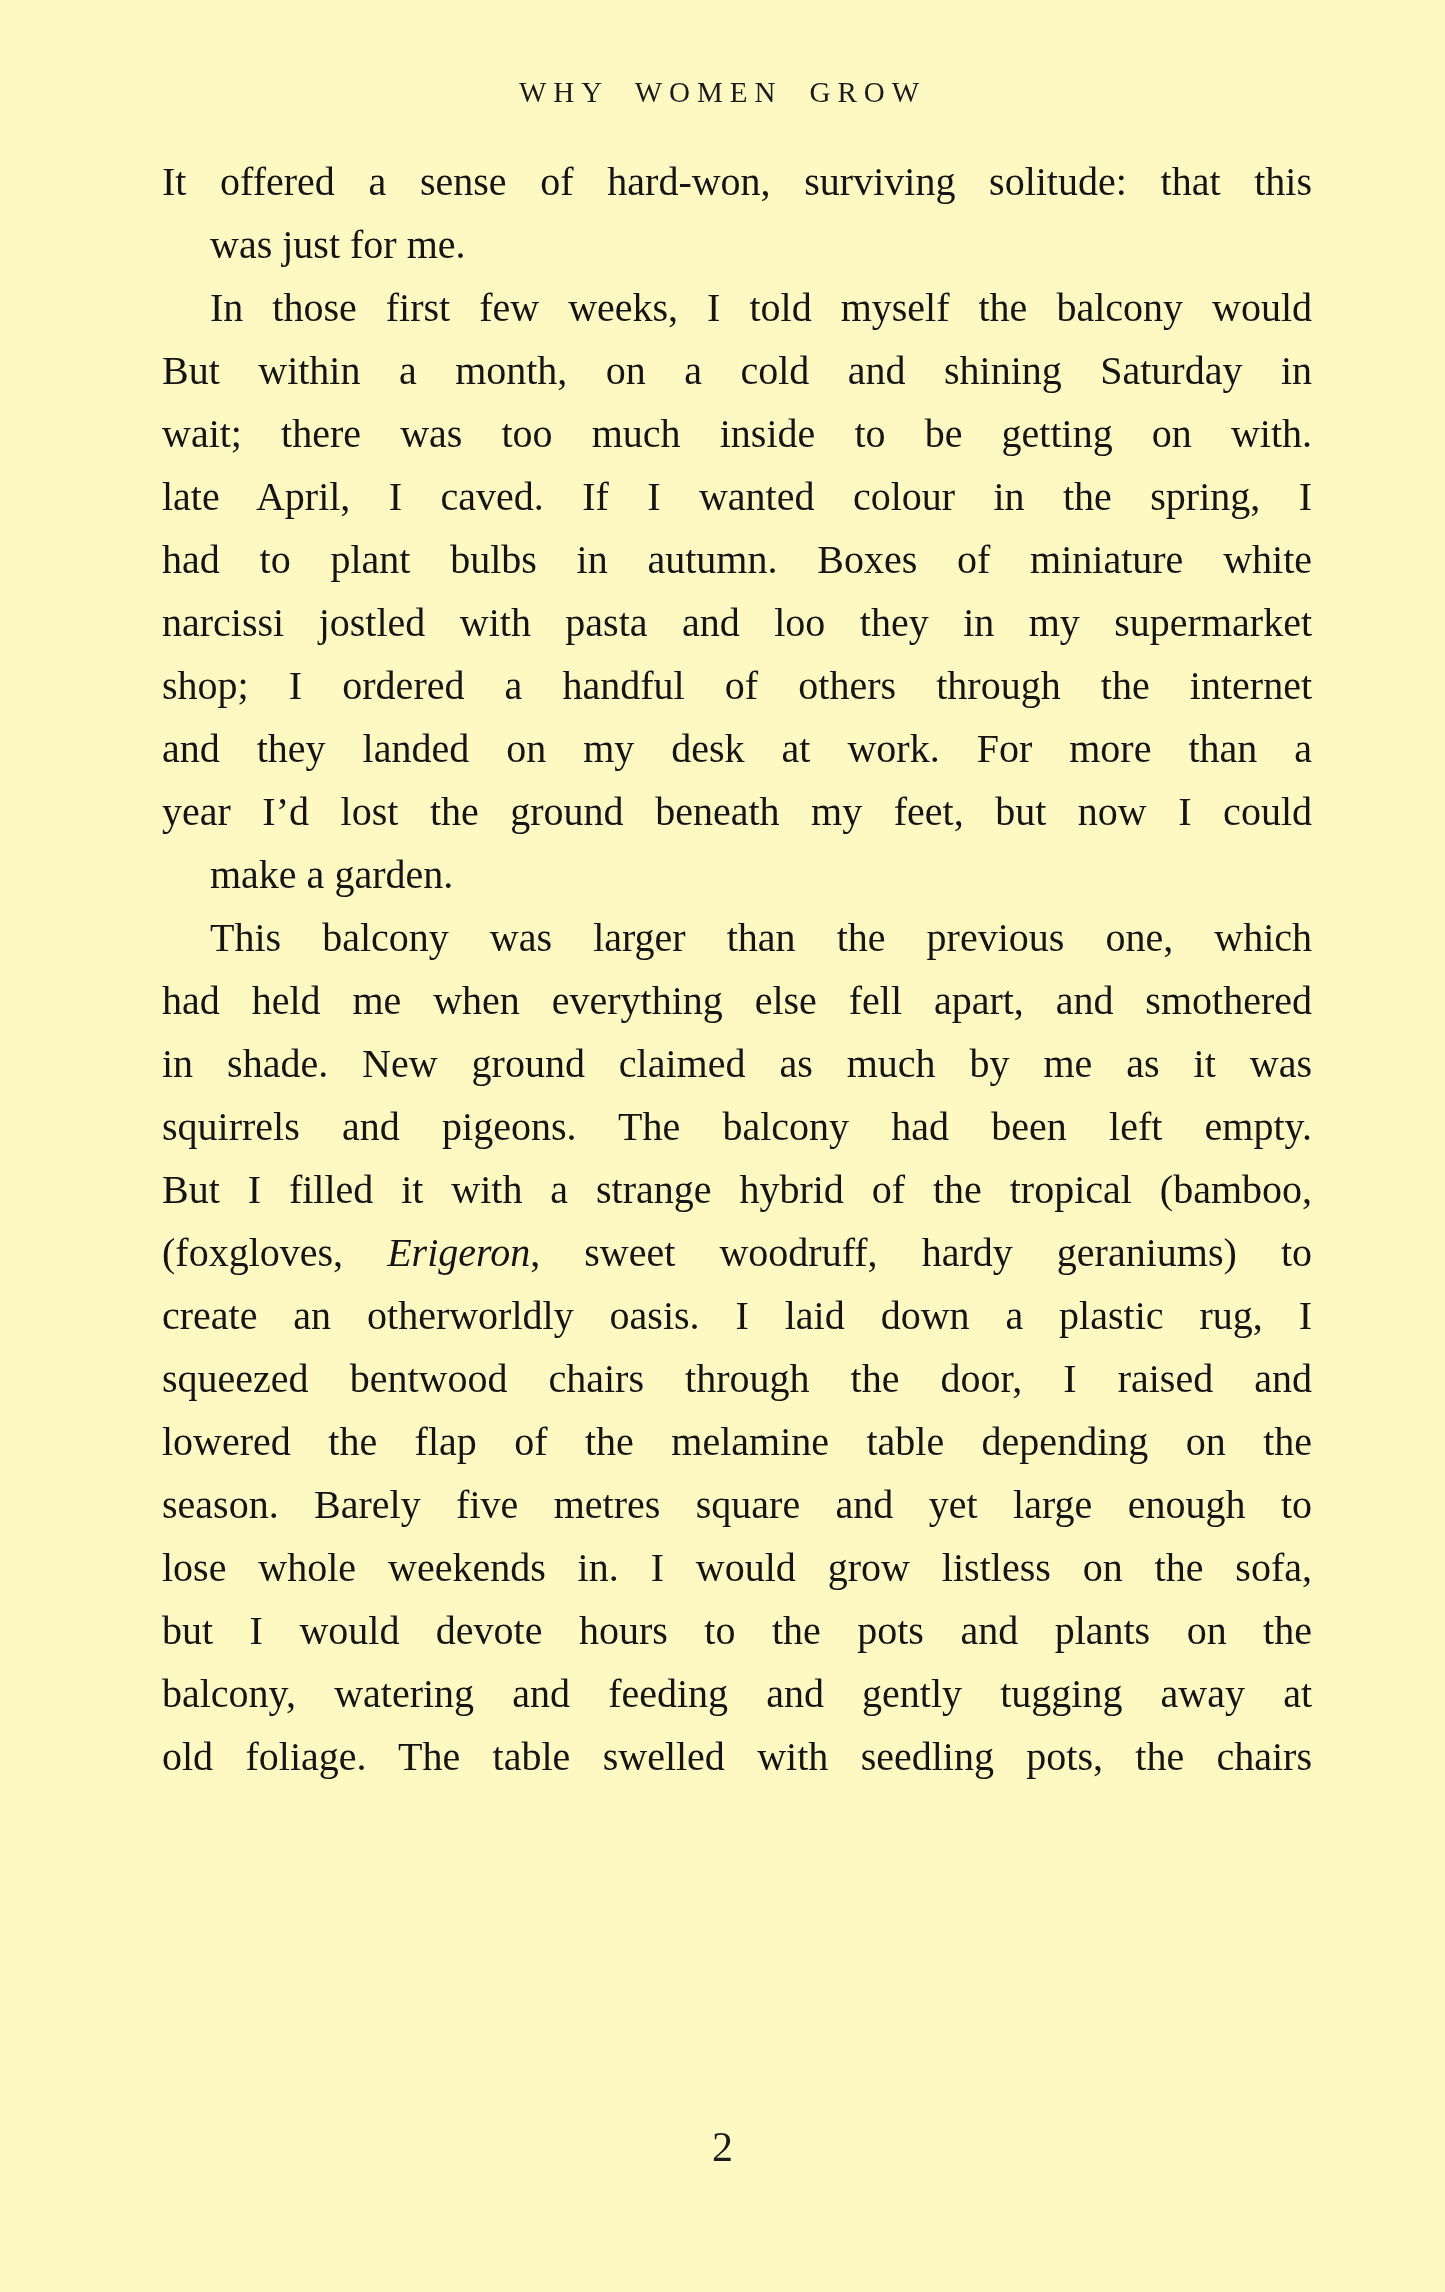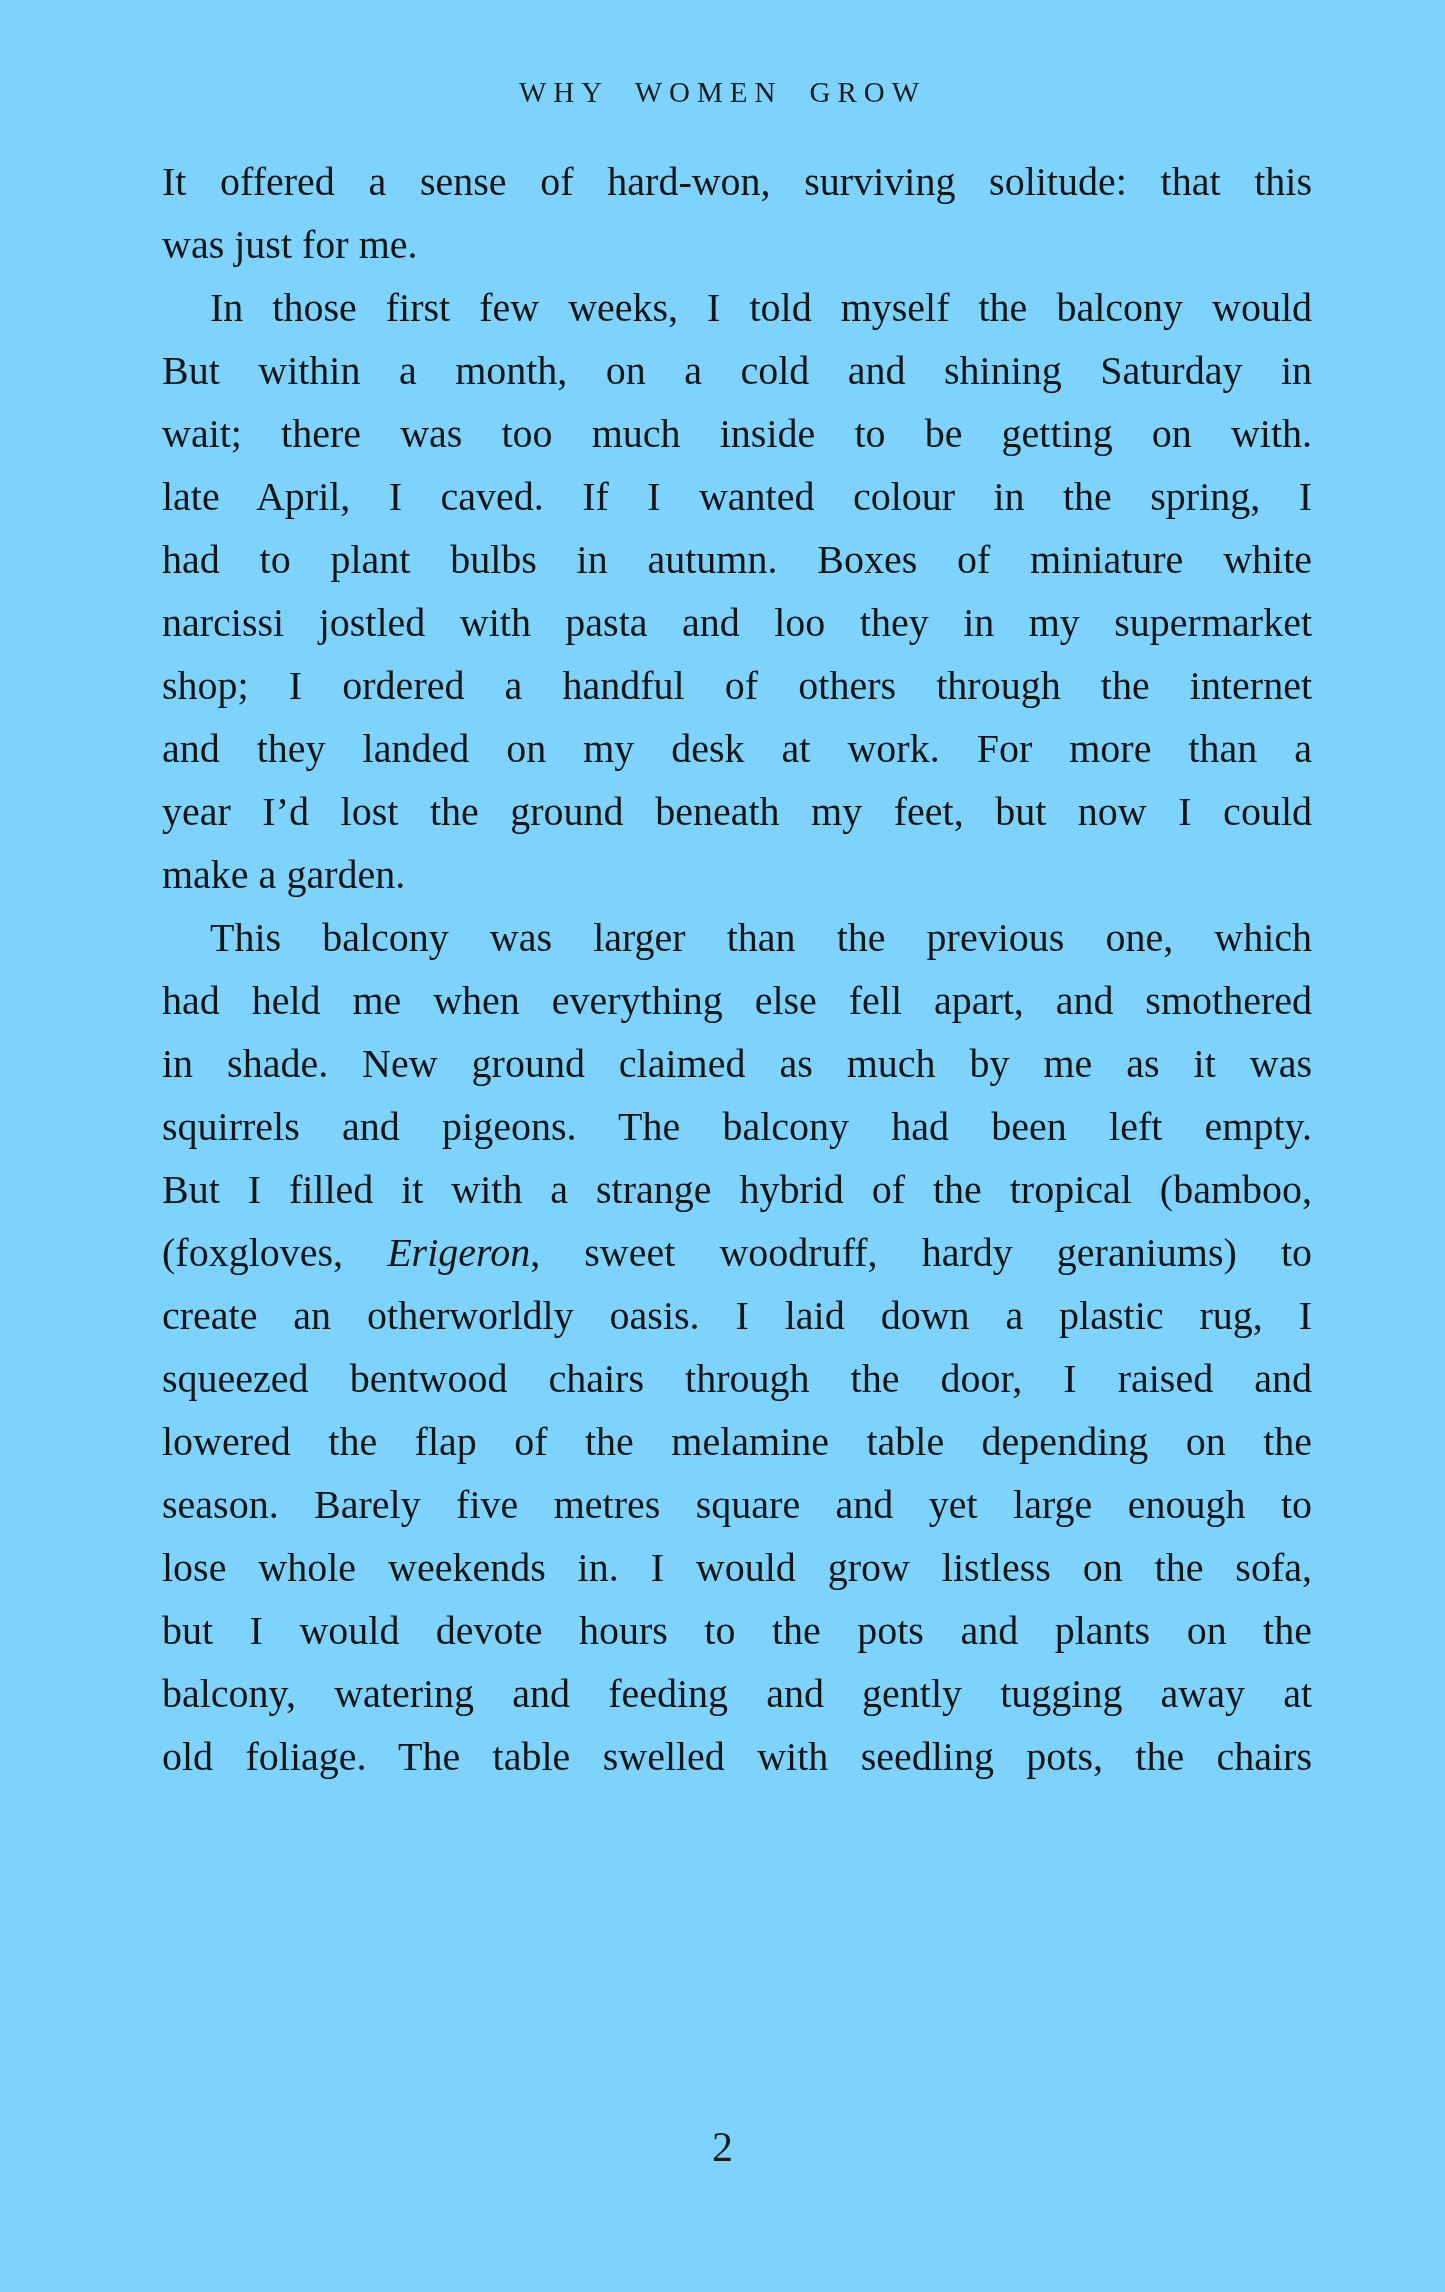--- a/index.html
+++ b/index.html
@@ -4,21 +4,21 @@
 <style>
   html, body {
     margin: 0;
     padding: 0;
     background: #ffffff;
   }
   .page {
     position: relative;
     width: 1445px;
     height: 2292px;
-    background: #7dd3fc;
+    background: #fef9c3;
     color: #1a1a1a;
     font-family: "Liberation Serif", "DejaVu Serif", serif;
     overflow: hidden;
   }
   .running-header {
     position: absolute;
     top: 76px;
     left: 0;
     right: 0;
     text-align: center;
@@ -38,20 +38,21 @@
   }
   .line {
     text-align: justify;
     text-align-last: justify;
     height: 63px;
     overflow: hidden;
   }
   .line.no-just {
     text-align: left;
     text-align-last: left;
+    margin-left: 48px;
   }
   .line.indent {
     text-indent: 48px;
   }
   .line em {
     font-style: italic;
   }
   .page-number {
     position: absolute;
     top: 2116px;

